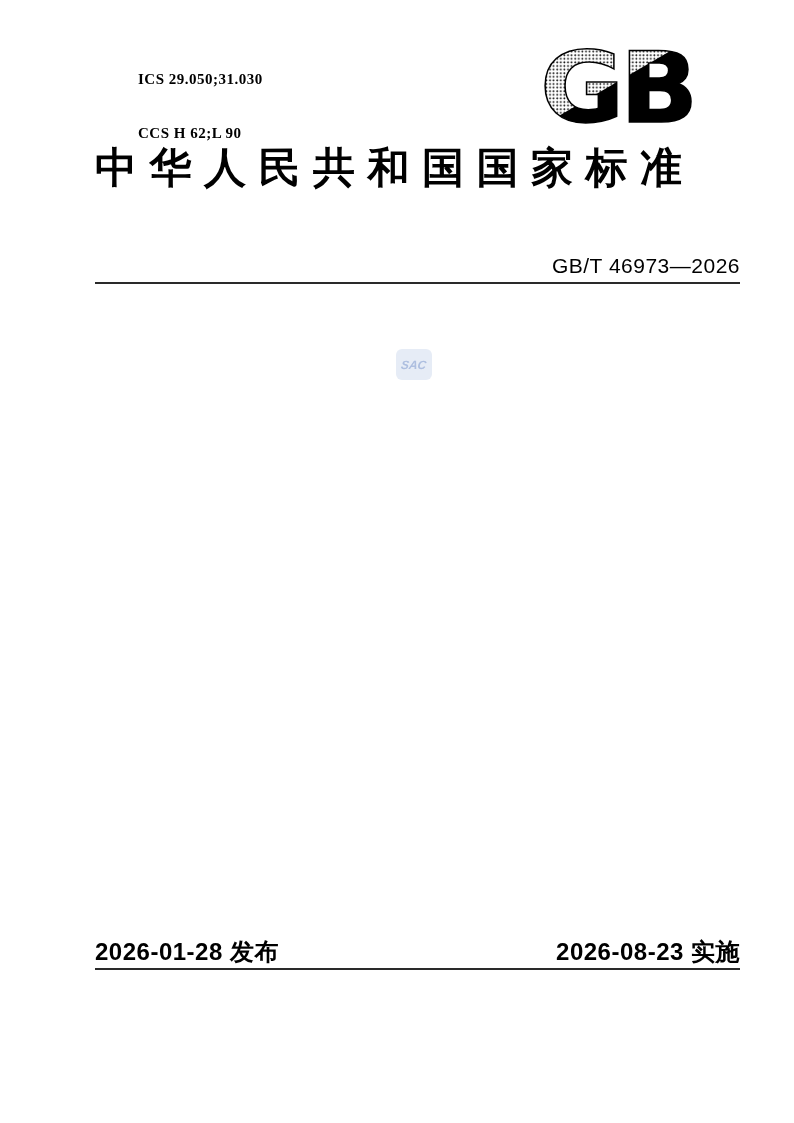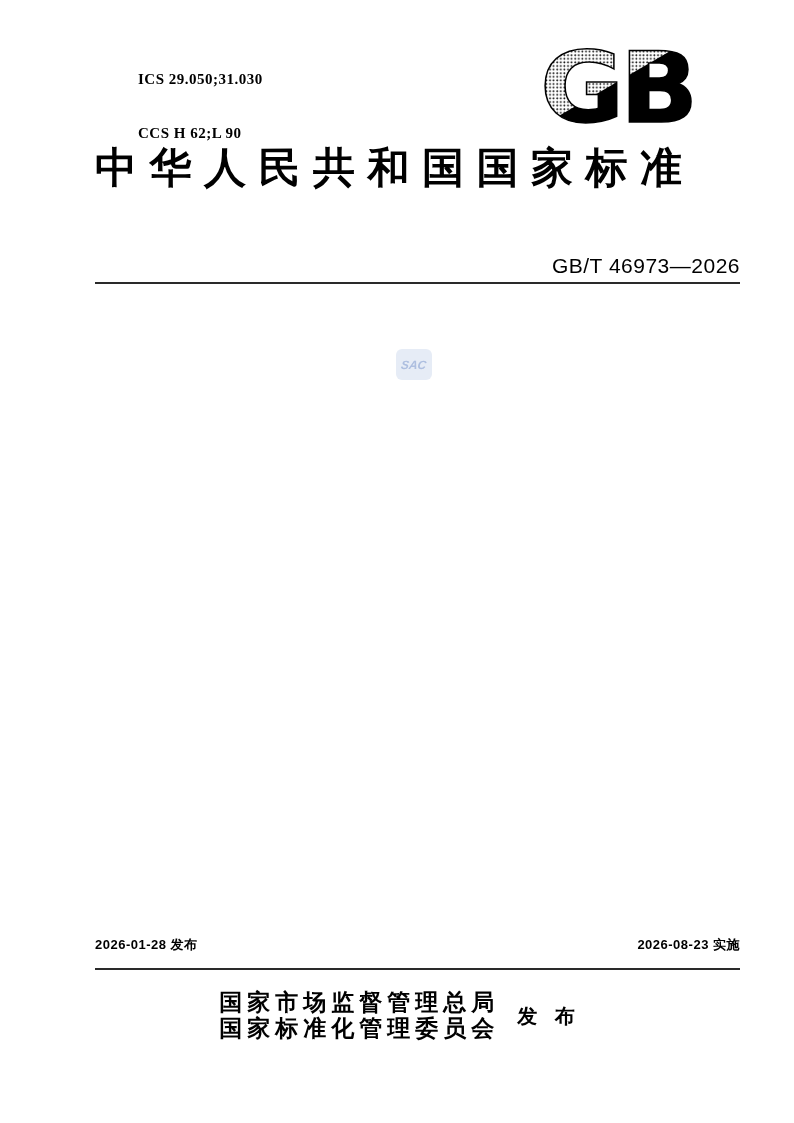--- a/index.html
+++ b/index.html
@@ -101,21 +101,21 @@
     font-weight: bold;
     font-size: 20px; line-height: 33px;
   }
 
   
   .date-row {
     position: absolute; left: 95px; top: 936px; width: 645px;
     display: flex; justify-content: space-between;
     font-family: "Liberation Sans", "DejaVu Sans", sans-serif;
     font-weight: bold;
-    font-size: 13px;
+    font-size: 24px;
     letter-spacing: 0.5px;
     gap: 8px;
   }
 
   
   .publisher-row {
     position: absolute; left: 0; right: 0; top: 990px;
     display: flex; align-items: center; justify-content: center;
   }
   .publisher-lines {
@@ -171,21 +171,14 @@
   <div class="title-en">
   </div>
 
   <div class="date-row">
     <span>2026-01-28 发布</span>
     <span>2026-08-23 实施</span>
   </div>
 
   <div class="rule rule-bottom"></div>
 
-  <div class="publisher-row">
-    <div class="publisher-lines">
-      <div>国家市场监督管理总局</div>
-      <div>国家标准化管理委员会</div>
-    </div>
-    <div class="publish-label">发 布</div>
-  </div>
 
 </div>
 
 </body></html>

